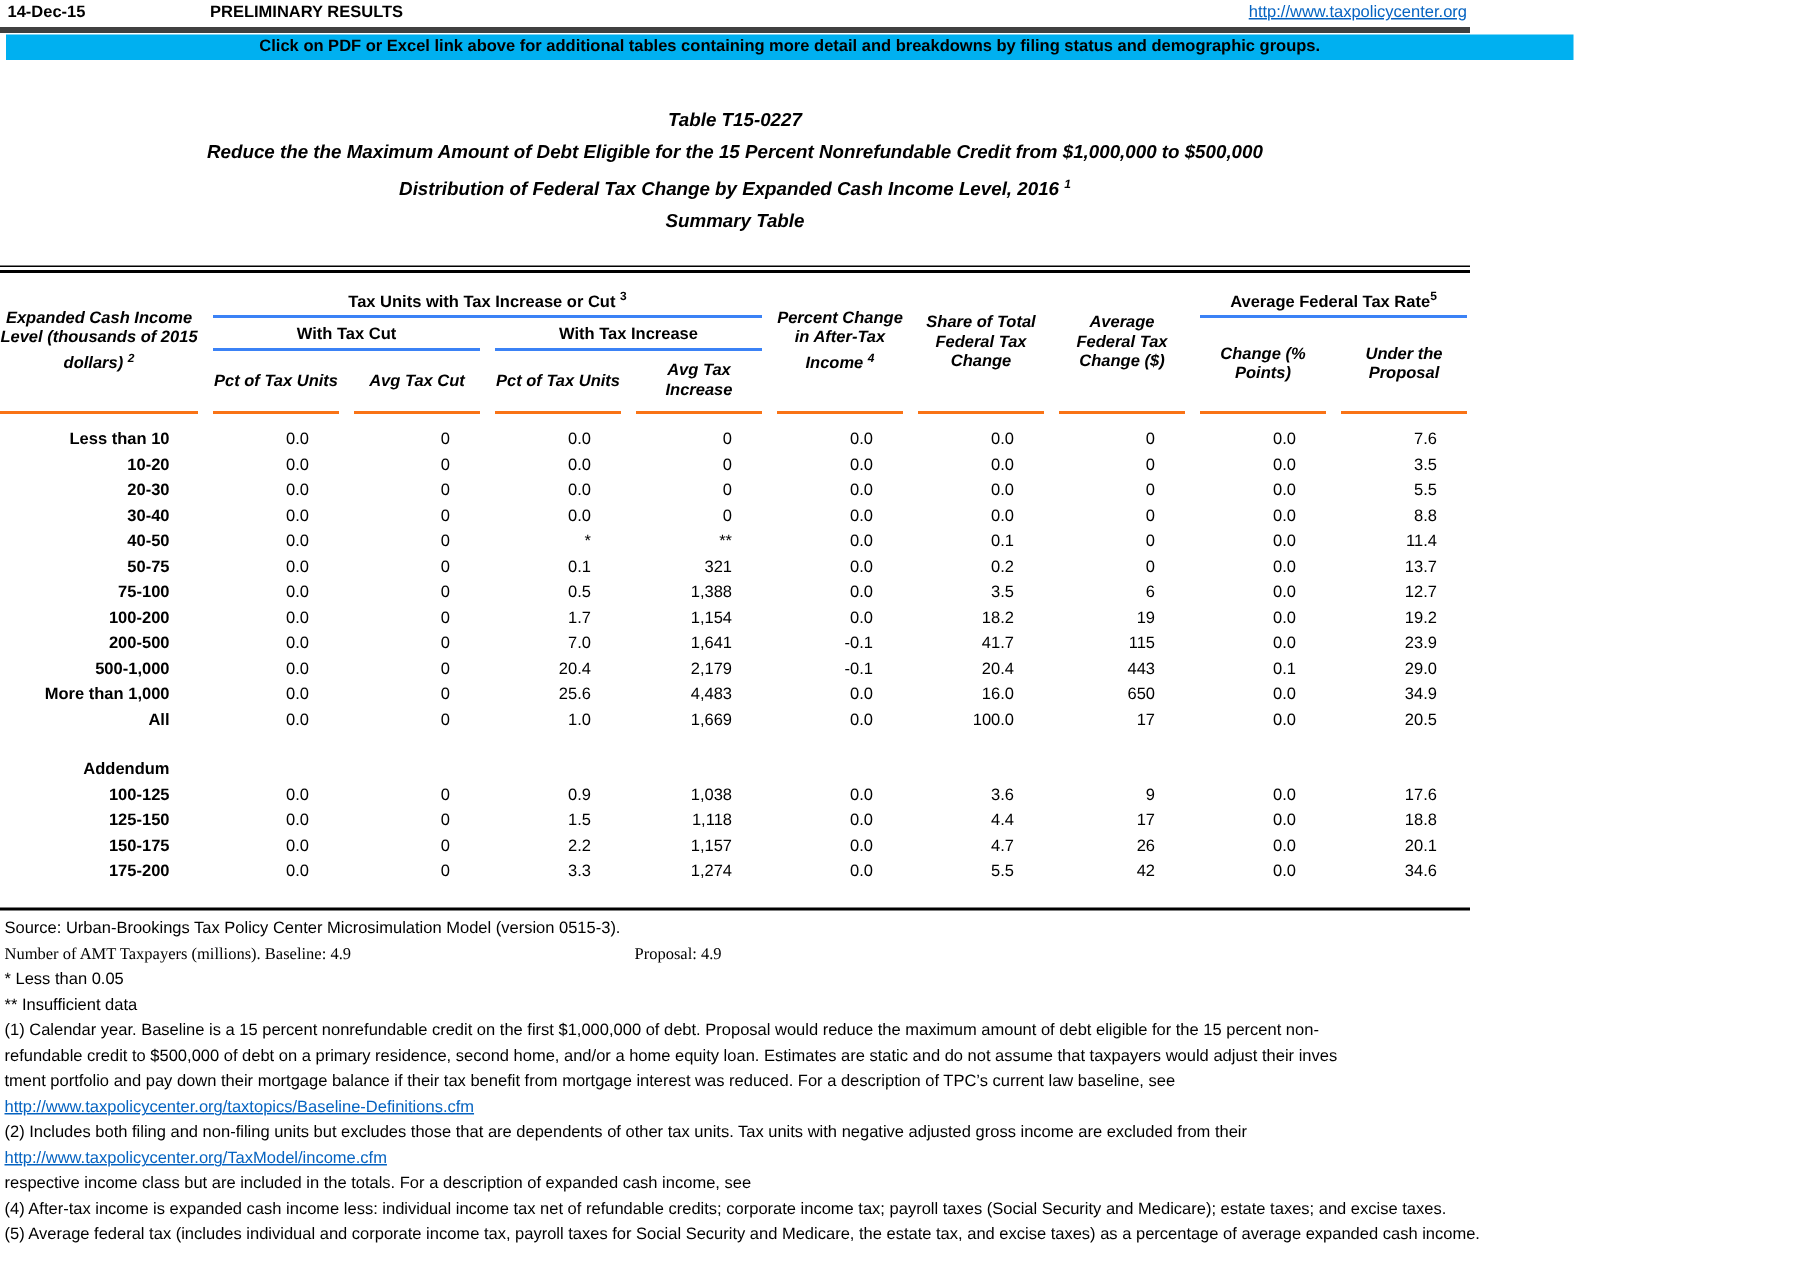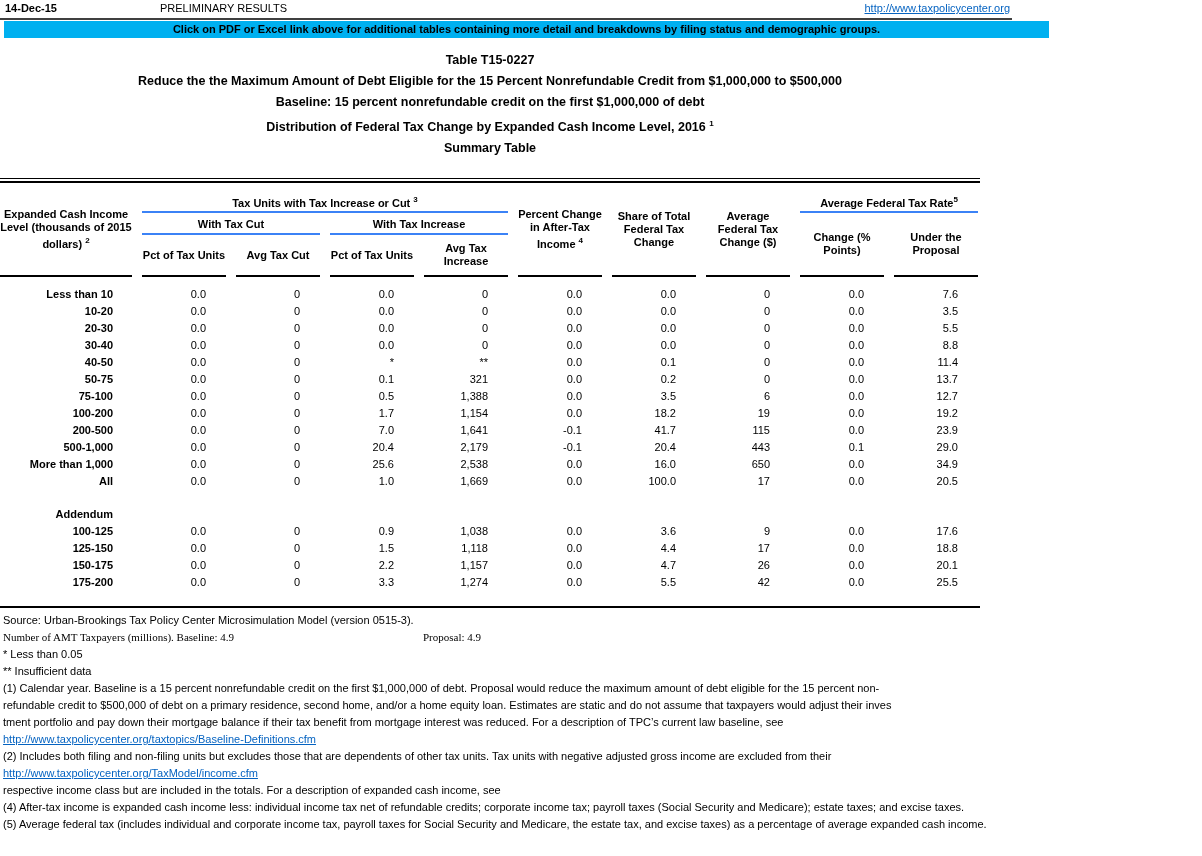--- a/index.html
+++ b/index.html
@@ -1,44 +1,44 @@
 <!DOCTYPE html>
 <html style="--banner-bg: #00B0F0; --link-blue: #0563C1;"><head>
 <meta charset="utf-8">
 <style>
   html,body{margin:0;padding:0;background:#fff;}
   body{width:1202px;height:856px;overflow:hidden;font-family:"Liberation Sans",sans-serif;color:#000;}
 
   
-  .topbar{position:relative;width:980px;height:18px;border-bottom:2px solid #404040;padding-left:32px;}
+  .topbar{position:relative;width:980px;height:18px;border-bottom:4px solid #404040;}
   .topbar .date{position:absolute;left:5px;top:2px;font-size:11px;font-weight:bold;}
-  .topbar .status{position:absolute;left:140px;top:2px;font-size:11px;font-weight:normal;margin-left:20px;}
+  .topbar .status{position:absolute;left:140px;top:2px;font-size:11px;font-weight:bold;}
   .topbar .homelink{position:absolute;right:2px;top:2px;font-size:11px;color:var(--link-blue,#0563C1);text-decoration:underline;}
 
   
   .banner{margin:1px 0 0 4px;width:1045px;height:17px;line-height:17px;background:var(--banner-bg,#00B0F0);
           font-size:11px;font-weight:bold;text-align:center;white-space:nowrap;}
 
   
-  .titles{width:980px;margin-top:12px;text-align:center;}
+  .titles{width:980px;margin-top:30px;text-align:center;font-style:italic;}
   .title-line{font-size:12.5px;font-weight:bold;line-height:21px;white-space:nowrap;}
   sup{font-size:8px;}
 
   
   .rule-double{width:980px;height:2px;border-top:1px solid #000;border-bottom:2px solid #000;margin-top:19px;}
   .rule-thick{width:980px;border-top:2px solid #000;margin-top:16px;}
 
   
   table.t{border-collapse:separate;border-spacing:10px 0;margin-left:-10px;table-layout:fixed;}
   col.c1{width:132px;} col.cn{width:84px;}
   th{font-weight:bold;font-size:11px;line-height:13px;padding:0;vertical-align:middle;text-align:center;}
   tr.h1{height:30px;} tr.h2{height:22px;} tr.h3{height:42px;}
   th.grp{vertical-align:bottom;padding-bottom:2px;}
   .bb{border-bottom:2px solid #3b82f6;}   
-  .ub{border-bottom:2px solid #000000;}   
+  .ub{border-bottom:2px solid #f97316;font-style:italic;}   
   tbody{font-size:11px;}
   tbody td{height:17px;padding:0 20px 0 0;text-align:right;white-space:nowrap;}
   tbody td.lbl{font-weight:bold;padding-right:19px;margin-top:27px;}
   tr.spacer td{height:16px;}
   tbody tr.first td{padding-top:8px;}
 
   
   .footnotes{margin-top:4px;padding-left:3px;font-size:11px;line-height:17px;}
   .fn-line{white-space:nowrap;}
   .fn-line a{color:var(--link-blue,#0563C1);text-decoration:underline;}
@@ -52,21 +52,20 @@
   <span class="date">14-Dec-15</span>
   <span class="status">PRELIMINARY RESULTS</span>
   <a class="homelink" href="#">http://www.taxpolicycenter.org</a>
 </div>
 
 <div class="banner">Click on PDF or Excel link above for additional tables containing more detail and breakdowns by filing status and demographic groups.</div>
 
 <div class="titles">
     <div class="title-line">Table T15-0227</div>
     <div class="title-line">Reduce the the Maximum Amount of Debt Eligible for the 15 Percent Nonrefundable Credit from $1,000,000 to $500,000</div>
-    <div class="title-line">Baseline: 15 percent nonrefundable credit on the first $1,000,000 of debt</div>
     <div class="title-line">Distribution of Federal Tax Change by Expanded Cash Income Level, 2016&nbsp;<sup>1</sup></div>
     <div class="title-line">Summary Table</div>
   </div>
 
 <div class="rule-double"></div>
 
 <table class="t">
   <colgroup>
     <col class="c1">
       <col class="cn">
@@ -220,21 +219,21 @@
         <td>20.4</td>
         <td>443</td>
         <td>0.1</td>
         <td>29.0</td>
       </tr>
       <tr>
         <td class="lbl">More than 1,000</td>
         <td>0.0</td>
         <td>0</td>
         <td>25.6</td>
-        <td>2,538</td>
+        <td>4,483</td>
         <td>0.0</td>
         <td>16.0</td>
         <td>650</td>
         <td>0.0</td>
         <td>34.9</td>
       </tr>
       <tr>
         <td class="lbl">All</td>
         <td>0.0</td>
         <td>0</td>
@@ -291,21 +290,21 @@
       <tr>
         <td class="lbl">175-200</td>
         <td>0.0</td>
         <td>0</td>
         <td>3.3</td>
         <td>1,274</td>
         <td>0.0</td>
         <td>5.5</td>
         <td>42</td>
         <td>0.0</td>
-        <td>25.5</td>
+        <td>34.6</td>
       </tr>
     </tbody>
 </table>
 
 <div class="rule-thick"></div>
 
 <div class="footnotes">
     <div class="fn-line">Source: Urban-Brookings Tax Policy Center Microsimulation Model (version 0515-3).</div>
     <div class="fn-line amt">Number of AMT Taxpayers (millions).  Baseline: 4.9<span class="proposal">Proposal: 4.9</span></div>
     <div class="fn-line">* Less than 0.05</div>

